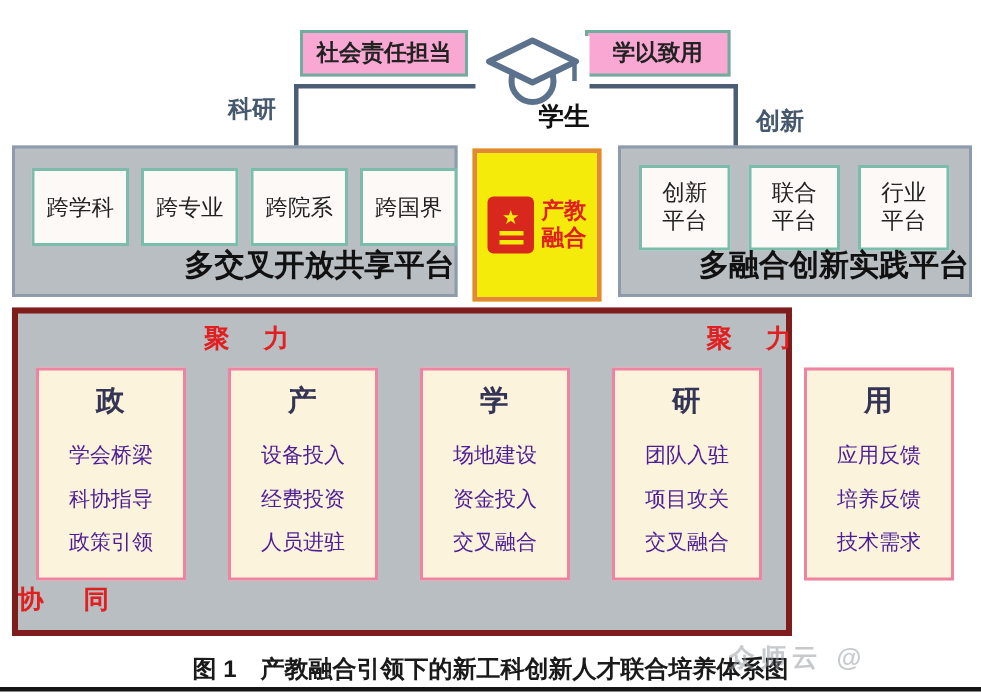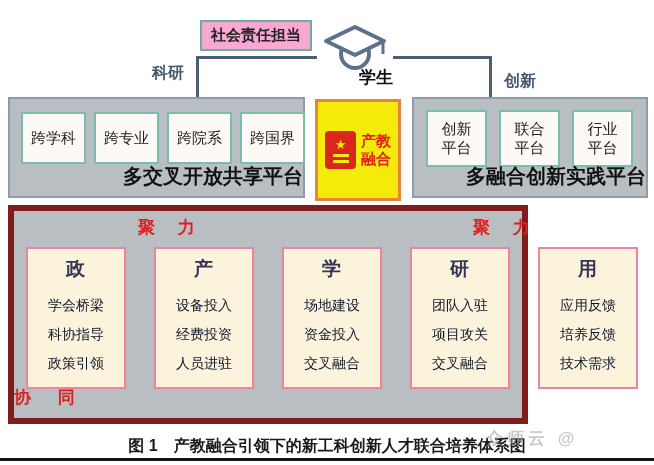--- a/index.html
+++ b/index.html
@@ -46,50 +46,53 @@
               justify-content:center;gap:5px;}
   .ce-icon{width:31px;height:38px;background:#d8281e;border-radius:4px;display:flex;
            flex-direction:column;align-items:center;justify-content:center;}
   .ce-icon .star{color:#f4eb0b;font-size:13px;line-height:1;}
   .ce-icon .bar{width:16px;height:3px;background:#f4eb0b;margin-top:3px;}
   .ce-text{color:#e02020;font-weight:bold;font-size:15px;line-height:1.2;text-align:center;}
   .ce-text span{display:block;}
 
   
   .bottom-panel{position:absolute;left:8px;top:205px;width:520px;height:219px;background:#b9bec3;
-                border:6px solid #7f1d1d;box-sizing:border-box;}
+                border:4px solid #7f1d1d;box-sizing:border-box;}
   .red-label{position:absolute;color:#e02020;font-weight:bold;font-size:17px;letter-spacing:9px;white-space:nowrap;}
   .juli.l{top:5px;left:124px;}
   .juli.r{top:5px;left:459px;}
   .xietong{bottom:9px;left:0;width:100%;letter-spacing:11px;}
   .cols{position:absolute;top:36px;left:12px;width:612px;display:flex;justify-content:space-between;}
   .col{width:100px;height:142px;background:#fbf3dc;border:2px solid #ee84a2;box-sizing:border-box;
        text-align:center;}
   .col-header{margin-top:7px;font-size:19px;font-weight:bold;color:#343454;letter-spacing:1px;}
-  .col-item{font-size:14px;color:#0f172a;margin-top:11px;}
+  .col-item{font-size:14px;color:#4c1d95;margin-top:11px;}
   .col-item.first{margin-top:15px;}
 
   
   .caption{position:absolute;top:436px;left:0;width:100%;text-align:center;font-size:16px;
            font-weight:bold;color:#1a1a1a;white-space:pre;z-index:2;}
   .watermark{position:absolute;top:427px;left:486px;font-size:17px;font-weight:bold;
              color:#9aa0a6;opacity:0.55;letter-spacing:4px;z-index:3;white-space:nowrap;}
   .bottom-rule{position:absolute;top:458px;left:0;width:654px;height:3px;background:#151515;}
 </style>
 </head>
 <body>
 
 <div class="stage">
 
   <div class="bracket-h"></div>
   <div class="bracket-v left"></div>
   <div class="bracket-v right"></div>
 
   <div class="top-box l">
     <span>社会责任担当</span>
+  </div>
+  <div class="top-box r">
+    <span>学以致用</span>
   </div>
 
   <div class="cap-wrap">
     <svg width="70" height="52" viewBox="0 0 70 52">
       <circle cx="35" cy="30" r="14" fill="none" stroke="#5c718c" stroke-width="4"></circle>
       <polygon points="35,3 64,17 35,31 6,17" fill="#ffffff" stroke="#5c718c" stroke-width="4" stroke-linejoin="round"></polygon>
       <line x1="63" y1="18" x2="63" y2="30" stroke="#5c718c" stroke-width="3"></line>
     </svg>
   </div>
   <div class="student">学生</div>

